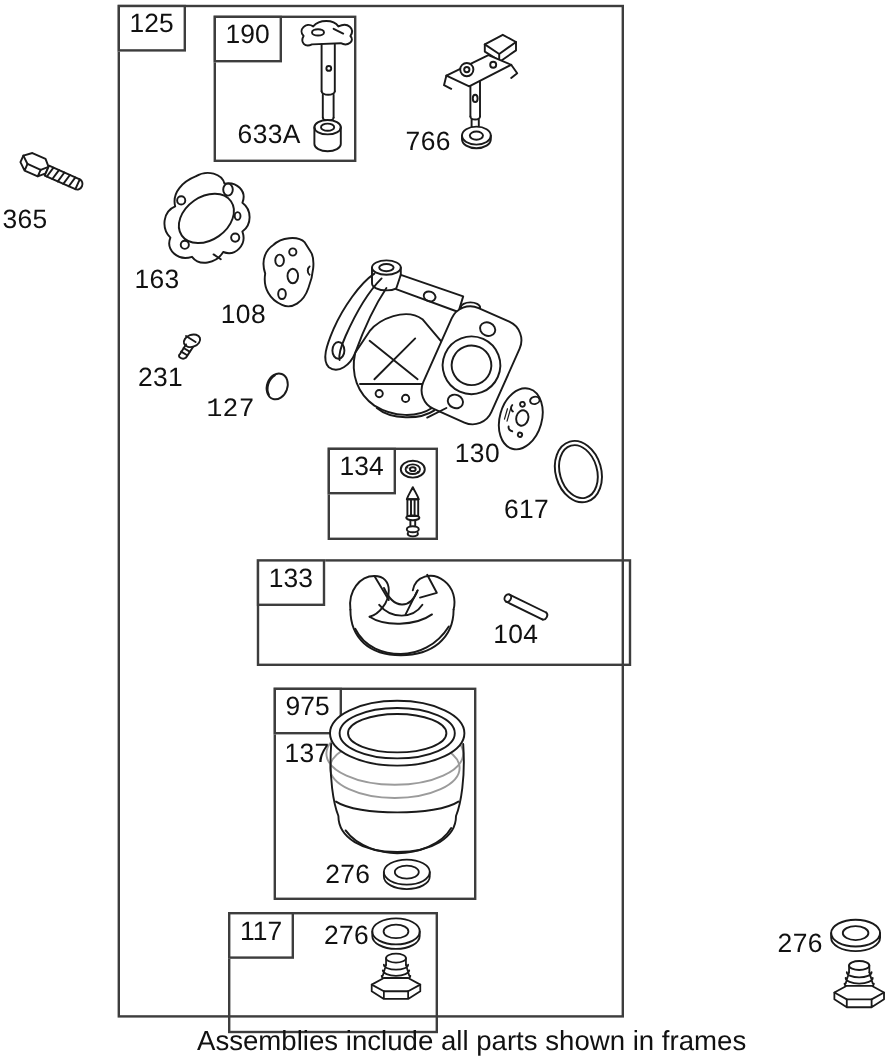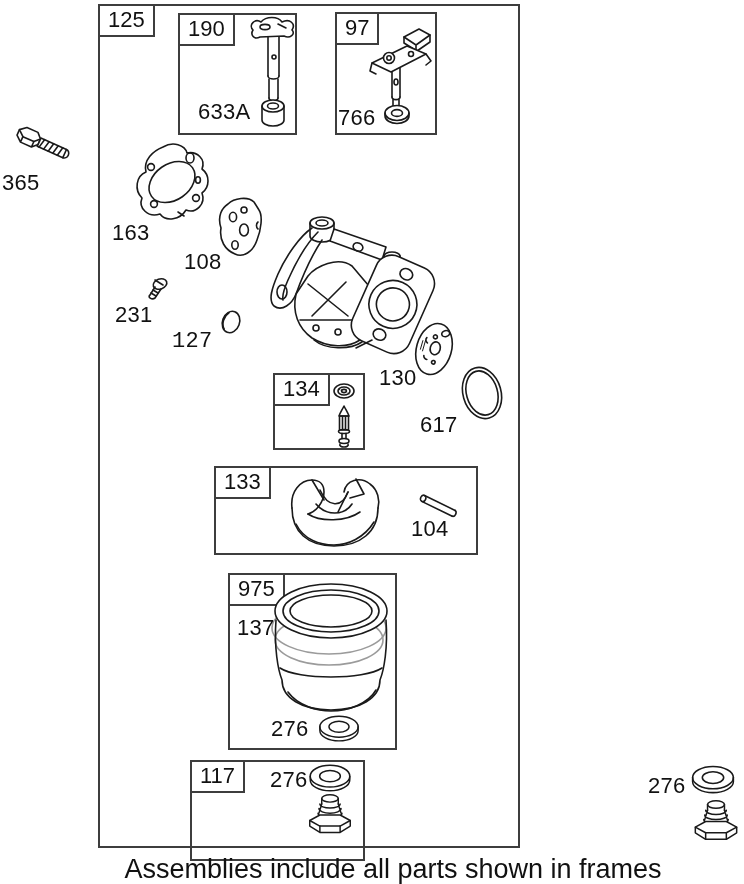--- a/index.html
+++ b/index.html
@@ -3,29 +3,29 @@
 <meta charset="utf-8">
 <style>
   html,body { margin:0; padding:0; background:#ffffff; }
   .stage {
     position:relative; width:744px; height:884px; background:#ffffff;
     font-family:"Liberation Sans", sans-serif; color:#111; overflow:hidden;
   }
   .frame { position:absolute; border:2px solid #3d3d3d; background:transparent; box-sizing:border-box; }
   .tag {
     position:absolute; left:-2px; top:-2px; border:2px solid #3d3d3d; background:#ffffff;
-    padding:1px 8px 2px 8px; font-size:22px; line-height:26px; white-space:nowrap;
+    padding:1px 8px 8px 8px; font-size:22px; line-height:26px; white-space:nowrap;
   }
   .plabel { position:absolute; font-size:22px; line-height:24px; white-space:nowrap; letter-spacing:0.3px; }
   svg.part { position:absolute; overflow:visible; }
   svg.part * { vector-effect:non-scaling-stroke; }
   .lines { fill:none; stroke:#1a1a1a; stroke-width:1.6; stroke-linecap:round; stroke-linejoin:round; }
   .whitefill { fill:#ffffff; stroke:#1a1a1a; stroke-width:1.6; stroke-linejoin:round; }
   .muted { fill:none; stroke:#9b9b9b; stroke-width:1.6; }
-  .caption { position:absolute; left:70px; top:854px; width:646px; text-align:center; font-size:27px; }
+  .caption { position:absolute; left:70px; top:854px; width:646px; text-align:center; font-size:23px; }
 </style>
 </head>
 <body>
 
 <div class="stage">
 
   <svg width="0" height="0" style="position:absolute">
     <defs>
       <symbol id="sym-washer" viewBox="0 0 48 34">
         <ellipse class="whitefill" cx="24" cy="14" rx="21" ry="11.5"></ellipse>
@@ -59,23 +59,20 @@
     <path class="lines" d="M24,63 V82 M33,63 V82"></path>
     <path class="lines" d="M24,82 a4.5,2.6 0 0 0 9,0"></path>
   </svg>
   <svg class="part" style="left:258px; top:98px;" width="30" height="30" viewBox="0 0 30 30">
     <ellipse class="whitefill" cx="15" cy="8" rx="11" ry="6"></ellipse>
     <ellipse class="lines" cx="15" cy="8" rx="5.5" ry="3"></ellipse>
     <path class="lines" d="M4,8 V22 M26,8 V22 M4,22 a11,6 0 0 0 22,0"></path>
   </svg>
   <div class="plabel" style="left:198px; top:100px;"><span>633A</span></div>
 
-  <div class="frame" style="left:335px; top:12px; width:102px; height:123px;">
-    <div class="tag"><span>97</span></div>
-  </div>
   <svg class="part" style="left:360px; top:25px;" width="75" height="85" viewBox="0 0 75 85">
     <path class="whitefill" d="M44,12 L59,4 L70,10 L70,17 L57,26 L44,18 Z"></path>
     <path class="lines" d="M44,12 L56,20 L70,10 M56,20 L56,26"></path>
     <path class="whitefill" d="M12,38 L47,21 L66,29 L31,47 Z"></path>
     <circle class="whitefill" cx="29" cy="33" r="5.5"></circle>
     <circle class="lines" cx="29" cy="33" r="2.2"></circle>
     <circle class="lines" cx="51" cy="29" r="2.5"></circle>
     <path class="lines" d="M12,38 L10,46 L16,49 M66,29 l5,7 -5,4"></path>
     <path class="lines" d="M32,47 V72 M40,43 V72"></path>
     <ellipse class="lines" cx="36" cy="57" rx="2" ry="3"></ellipse>
@@ -200,21 +197,21 @@
   </svg>
   <svg class="part" style="left:334px; top:404px;" width="20" height="44" viewBox="0 0 20 44">
     <path class="whitefill" d="M10,2 C12,6 14,9 15,12 L5,12 C6,9 8,6 10,2 Z"></path>
     <path class="lines" d="M5.5,12 h9 v14 h-9 z M8.5,12 v14 M11.5,12 v14"></path>
     <ellipse class="lines" cx="10" cy="27.5" rx="5.5" ry="2"></ellipse>
     <path class="lines" d="M8,29.5 v5 M12,29.5 v5"></path>
     <ellipse class="whitefill" cx="10" cy="37" rx="5" ry="2.5"></ellipse>
     <path class="lines" d="M6,40 c-2,4 10,4 8,0"></path>
   </svg>
 
-  <div class="frame" style="left:214px; top:466px; width:264px; height:89px;">
+  <div class="frame" style="left:214px; top:466px; width:312px; height:89px;">
     <div class="tag"><span>133</span></div>
   </div>
   <svg class="part" style="left:286px; top:468px;" width="96" height="86" viewBox="0 0 96 86">
     <path class="lines" d="M6,40 C6,64 22,78 48,78 C74,78 92,64 92,40"></path>
     <path class="lines" d="M6,40 C4,24 14,12 26,12 C34,12 38,17 38,24 C38,34 30,44 22,46"></path>
     <path class="lines" d="M34,22 C42,40 56,40 62,24"></path>
     <path class="lines" d="M58,24 C60,12 74,8 84,16 C92,22 94,32 92,40"></path>
     <path class="lines" d="M26,12 L38,32 M62,24 L52,44 M70,11 L78,26 L64,30"></path>
     <path class="lines" d="M30,36 C40,48 58,48 66,36 M22,46 C34,54 60,54 74,44"></path>
     <path class="lines" d="M10,56 C18,72 34,77 48,77 C62,77 78,70 88,54"></path>

